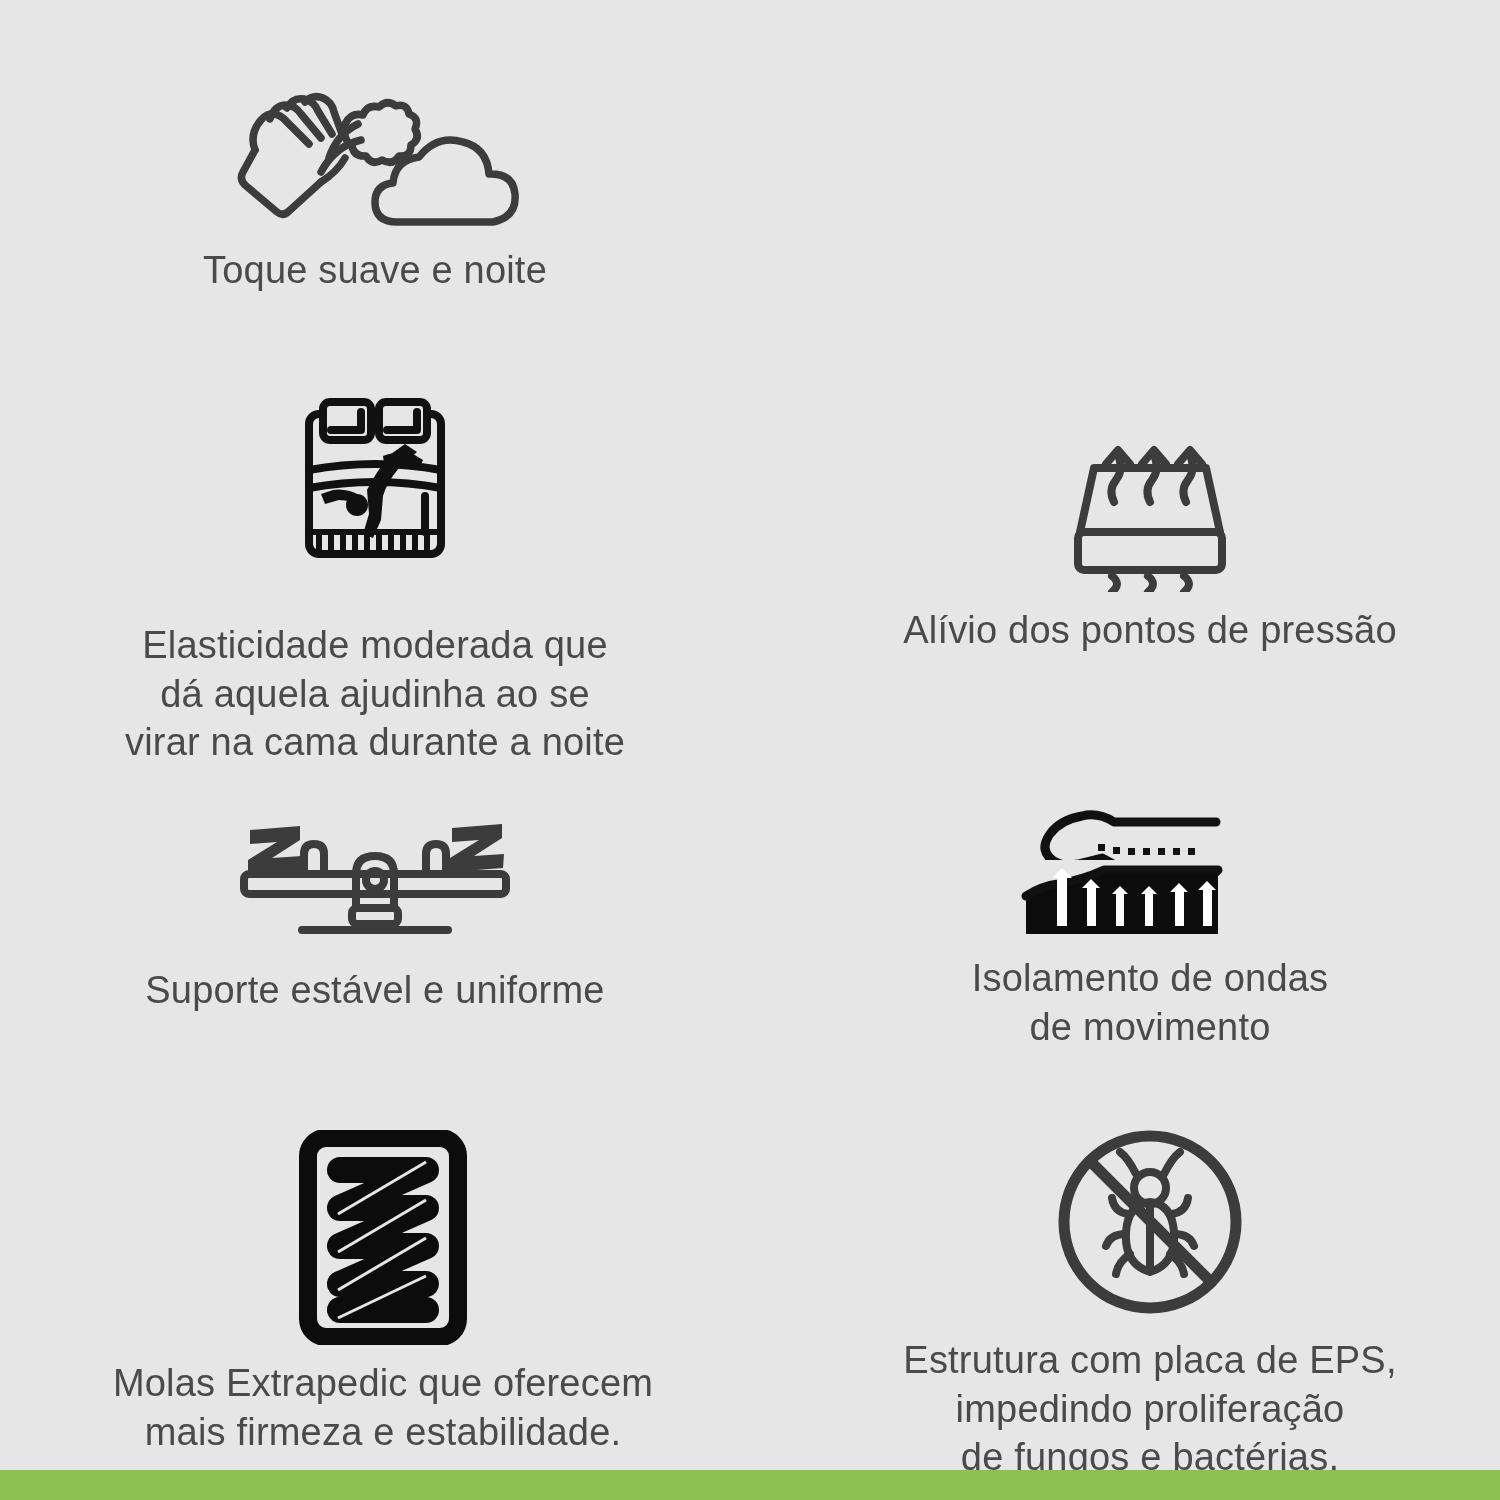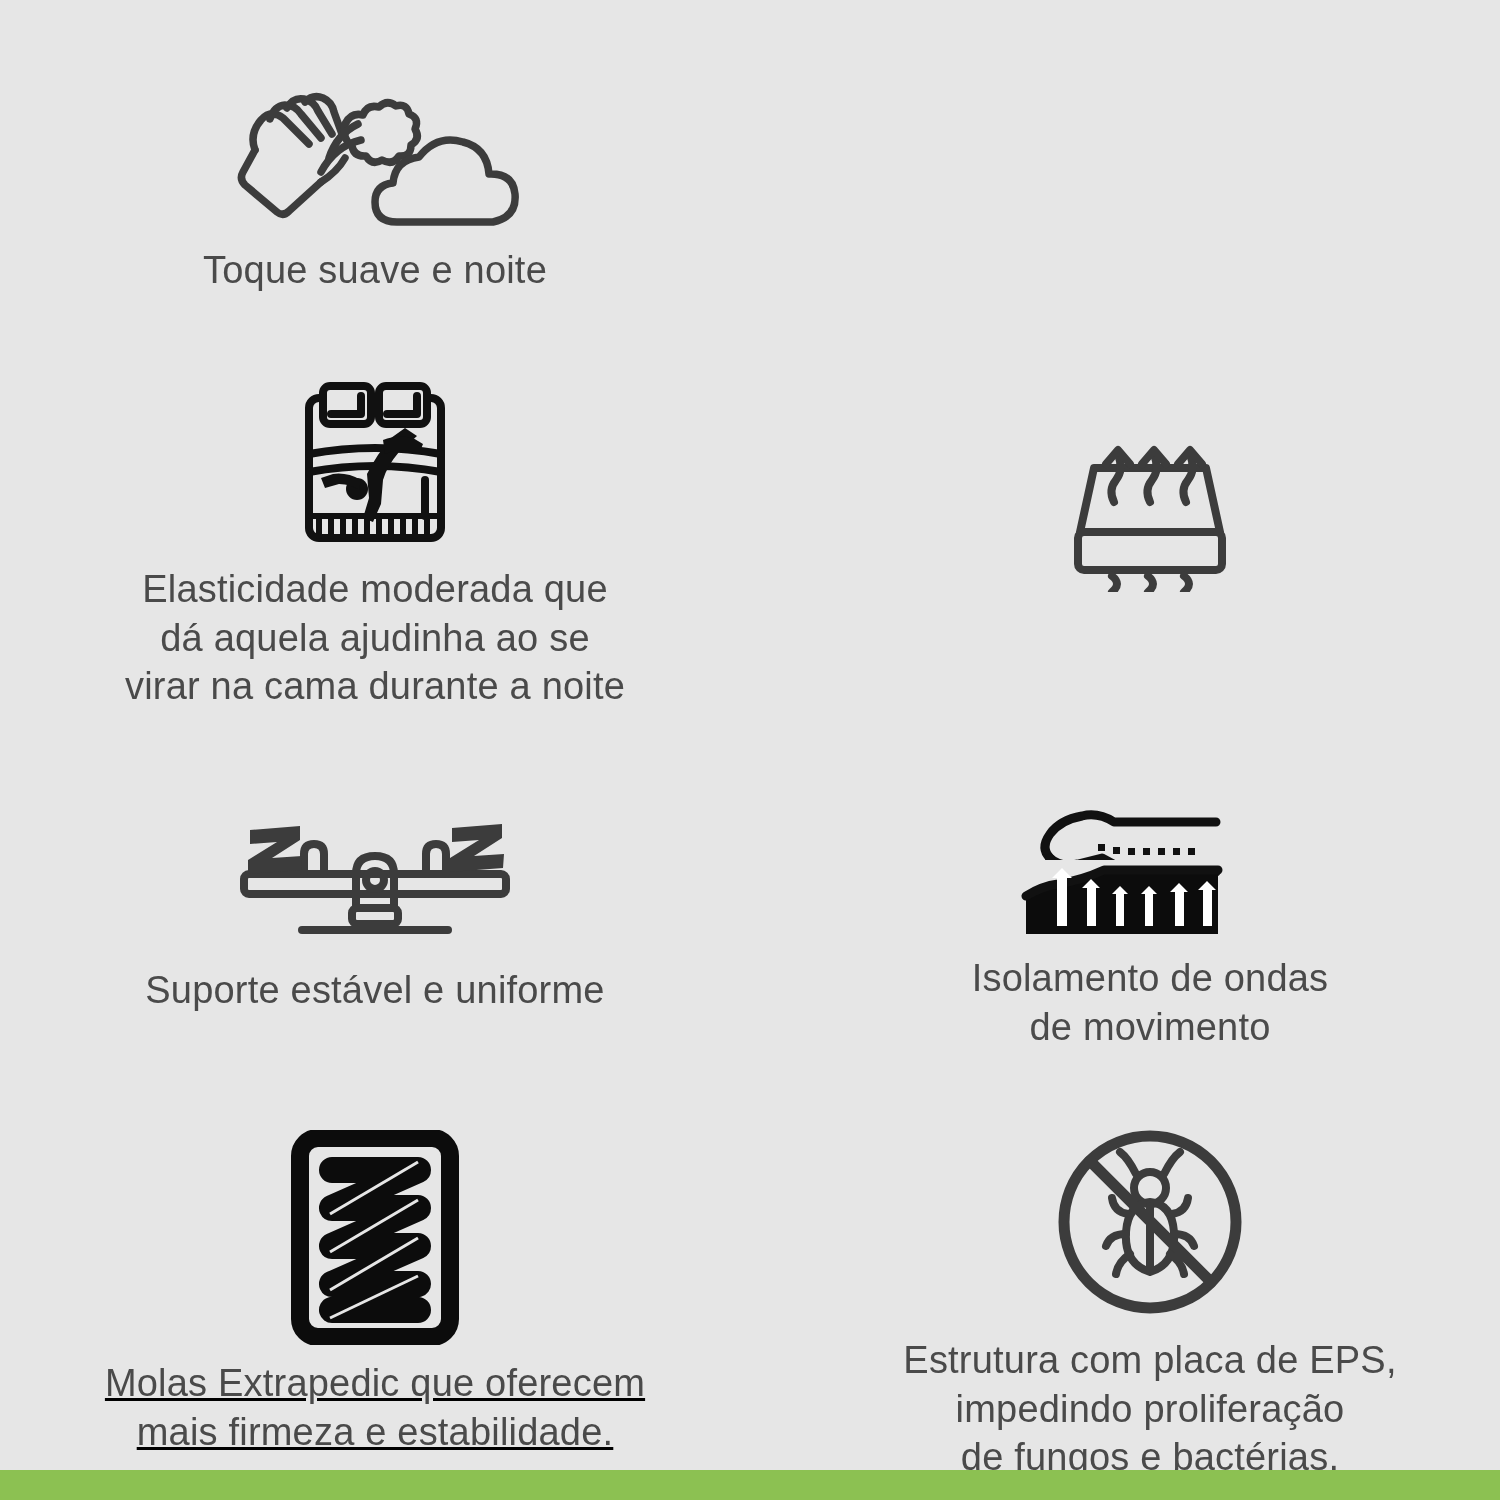--- a/index.html
+++ b/index.html
@@ -43,25 +43,25 @@
     line-height: 1.28;
     letter-spacing: 0.2px;
     font-weight: 400;
     white-space: pre-line;
     margin-top: 14px;
   }
 
   
   #feat-0 { left: 95px;  top: 72px;  width: 560px; }
   #feat-1 { left: 870px; top: 52px;  width: 560px; }
-  #feat-2 { left: 95px;  top: 376px; width: 560px; }
+  #feat-2 { left: 95px;  top: 392px; width: 560px; gap: 40px; }
   #feat-3 { left: 870px; top: 432px; width: 560px; }
   #feat-4 { left: 95px;  top: 812px; width: 560px; }
   #feat-5 { left: 870px; top: 800px; width: 560px; }
-  #feat-6 { left: 95px;  top: 1130px; width: 560px; text-decoration: underline; }
+  #feat-6 { left: 103px;  top: 1130px; width: 560px; }
   #feat-7 { left: 870px; top: 1122px; width: 560px; }
 
   #bottom-bar {
     position: absolute;
     left: 0;
     bottom: 0;
     width: 1500px;
     height: 30px;
     background: #8cc152;
   }
@@ -163,20 +163,21 @@
         <g>
           <path d="M136 70 Q130 58 138 48 Q146 38 140 22"></path>
           <path d="M128 32 L140 18 L152 32"></path>
         </g>
 
         <path d="M62 144 Q72 152 62 160"></path>
         <path d="M98 144 Q108 152 98 160"></path>
         <path d="M134 144 Q144 152 134 160"></path>
       </svg>
     </div>
+    <div class="feature-label">Alívio dos pontos de pressão</div>
   </div>
 
   <div class="feature" id="feat-5">
     <div class="feature-icon">
       <svg width="260" height="140" viewBox="0 0 260 140" fill="none">
 
         <g stroke="#111" stroke-width="9" fill="none" stroke-linecap="round" stroke-linejoin="round">
           <path d="M196 22 L94 22 Q78 12 62 16 Q40 20 30 34 Q20 48 30 58
                    Q40 68 58 64 L82 58 L108 72 L196 72"></path>
           <path d="M30 58 Q26 74 34 86"></path>

